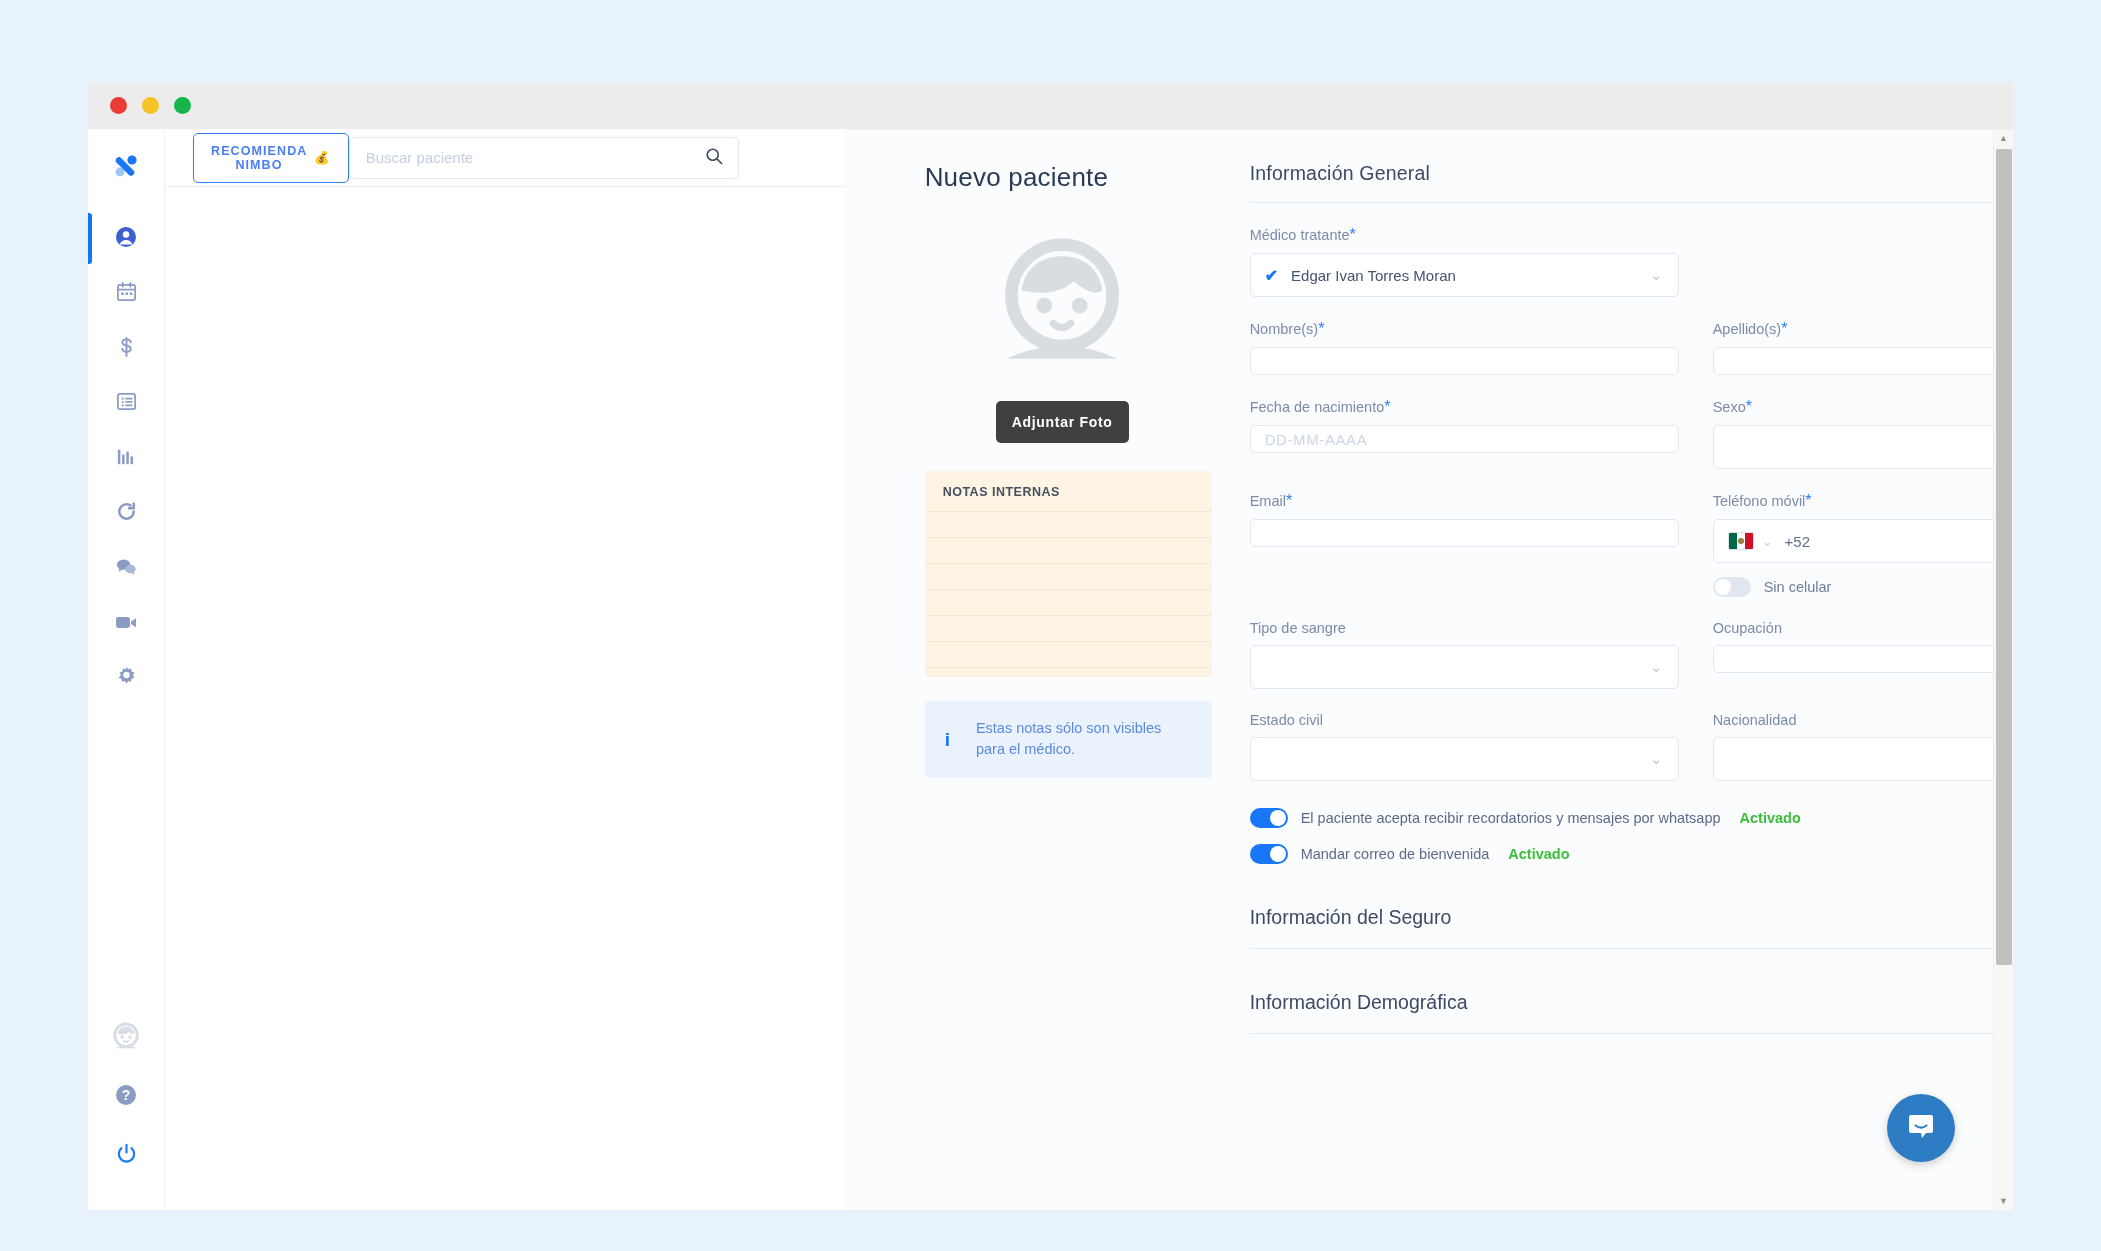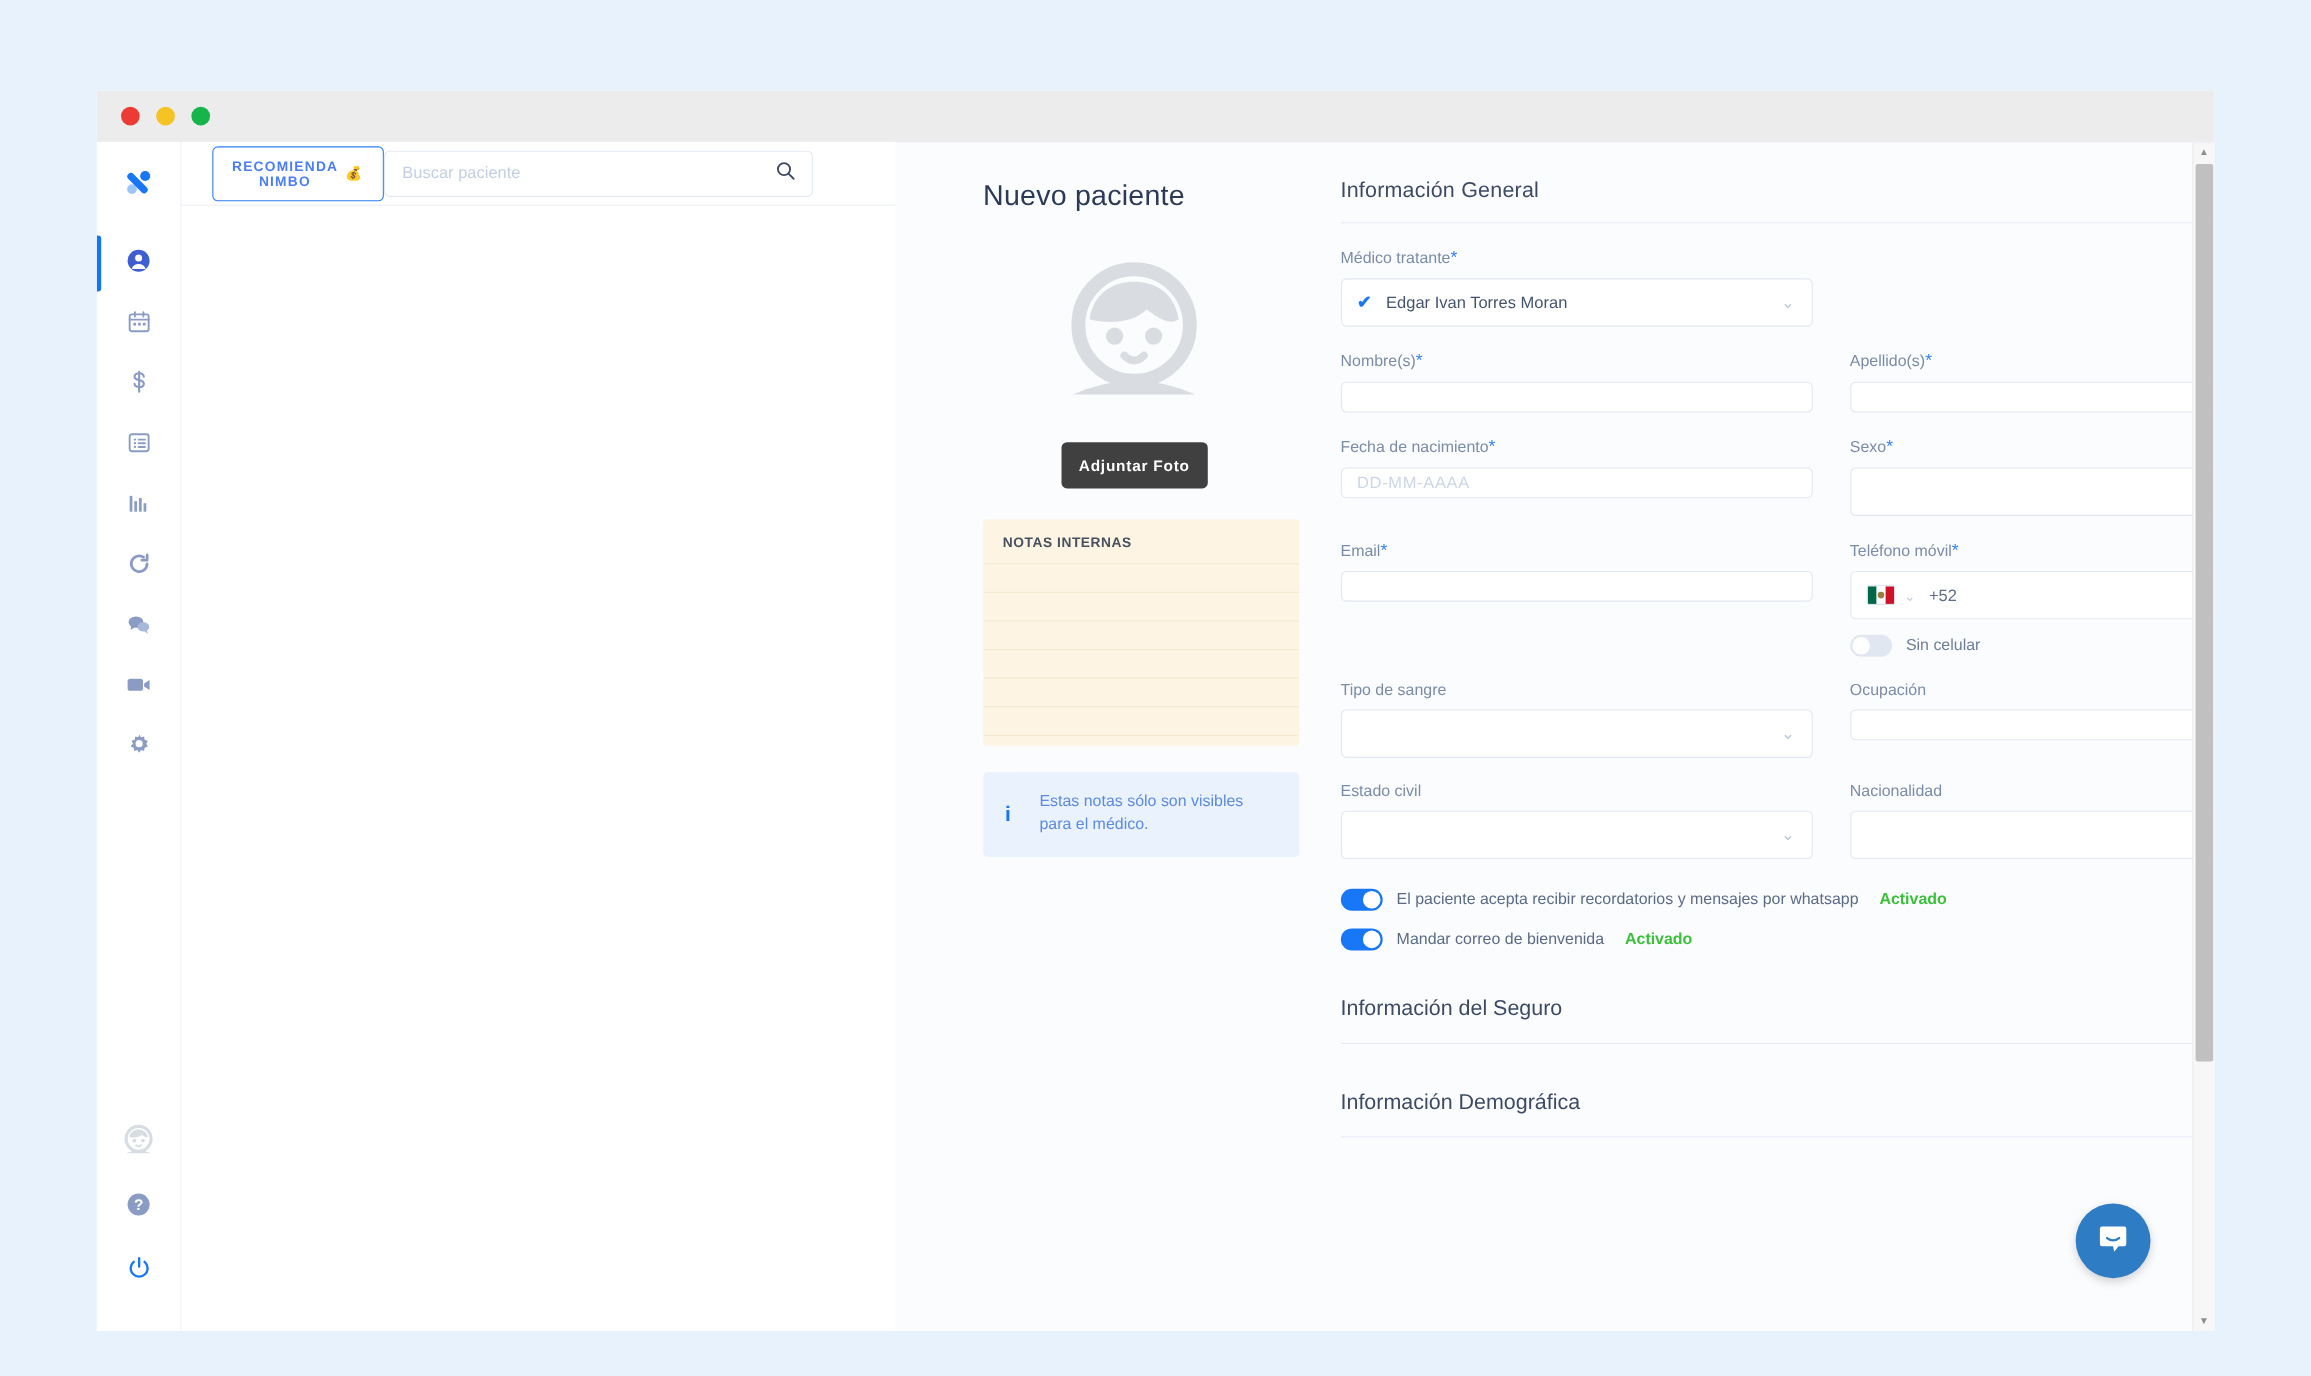--- a/index.html
+++ b/index.html
@@ -60,21 +60,21 @@
     padding: 0 0 0 28px; border-bottom: 1px solid #eaeff5;
     flex: 0 0 58px;
   }
   #recommend-btn {
     border: 1px solid #2e7ef5; border-radius: 5px;
     color: #4a7df6; background: #fff;
     font-size: 12.5px; font-weight: bold; letter-spacing: 1.1px;
     padding: 10px 17px; cursor: pointer;
     display: flex; align-items: center; gap: 7px;
   }
-  #search-wrap { margin-right: 75px; }
+  #search-wrap { margin-right: 106px; }
   #search-box {
     width: 390px; height: 42px;
     border: 1px solid #e3e9f1; border-radius: 5px;
     display: flex; align-items: center; padding: 0 14px 0 16px;
   }
   #search-input {
     flex: 1; border: 0; outline: 0; font-size: 15px;
     color: #4a5a74; font-family: inherit; background: transparent;
   }
   #search-input::placeholder { color: #c3cfe0; }

